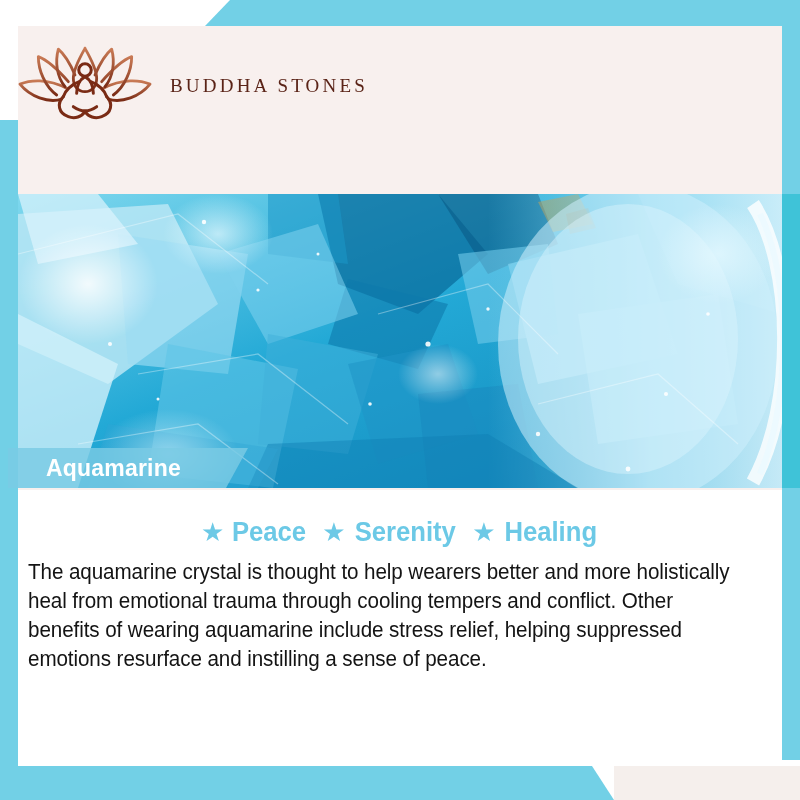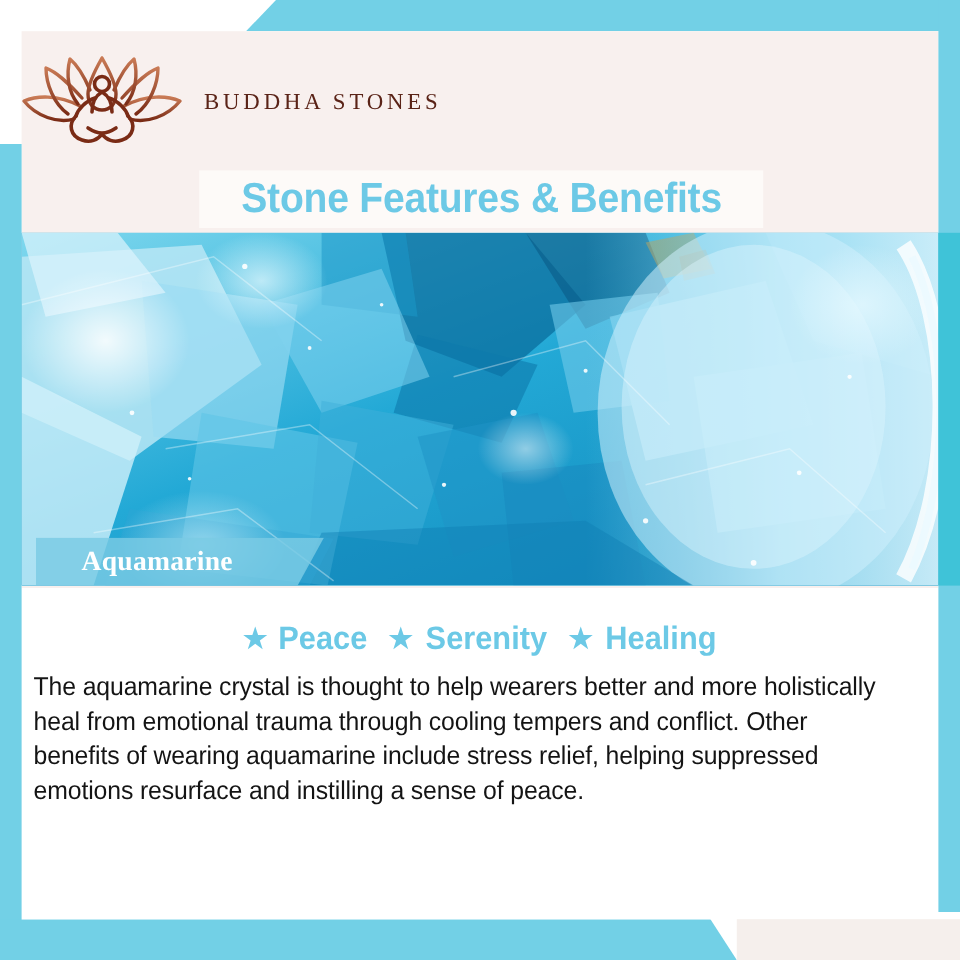--- a/index.html
+++ b/index.html
@@ -93,25 +93,25 @@
   .photo svg { display: block; width: 100%; height: 100%; }
 
   .photo-teal-strip {
     position: absolute; right: 0; top: 194px;
     width: 18px; height: 294px;
     background: #3FC3D8;
   }
 
   
   .stone-tag {
-    position: absolute; left: 30px; top: 448px;
+    position: absolute; left: 8px; top: 448px;
     width: 240px; height: 40px;
     background: rgba(122, 203, 228, 0.82);
     clip-path: polygon(0 0, 240px 0, 218px 40px, 0 40px);
-    display: flex; align-items: center; font-family: Liberation Serif, serif;
+    display: flex; align-items: center;
   }
   .stone-tag-label {
     margin-left: 38px;
     color: #FFFFFF;
     font-weight: 700;
     font-size: 23px;
     letter-spacing: 0.2px;
   }
 
   
@@ -202,23 +202,20 @@
 
           <path d="M74 62 C66 70 68 82 80 86 C88 89 96 86 100 80"></path>
           <path d="M126 62 C134 70 132 82 120 86 C112 89 104 86 100 80"></path>
           <path d="M86 74 C92 78 96 79 100 79 C104 79 108 78 114 74"></path>
         </g>
       </svg>
     </span>
     <div class="logo-word">BUDDHA STONES</div>
   </div>
 
-  <div class="title-banner">
-    <div class="title-text">Stone Features &amp; Benefits</div>
-  </div>
 
   <div class="photo">
     <svg viewBox="0 0 764 294" preserveAspectRatio="none" xmlns="http://www.w3.org/2000/svg">
       <defs>
         <linearGradient id="bgA" x1="0" y1="0" x2="1" y2="1">
           <stop offset="0%" stop-color="#7FD8EE"></stop>
           <stop offset="45%" stop-color="#23A9D6"></stop>
           <stop offset="100%" stop-color="#0E84B8"></stop>
         </linearGradient>
         <linearGradient id="rightGlow" x1="0" y1="0" x2="1" y2="0">

